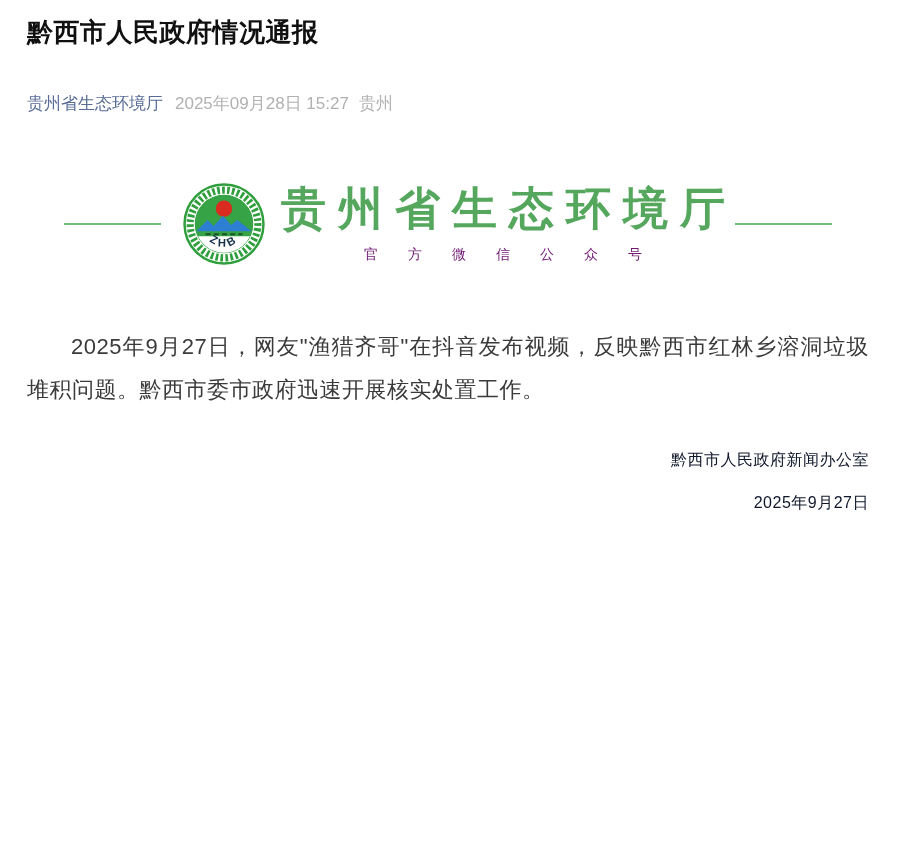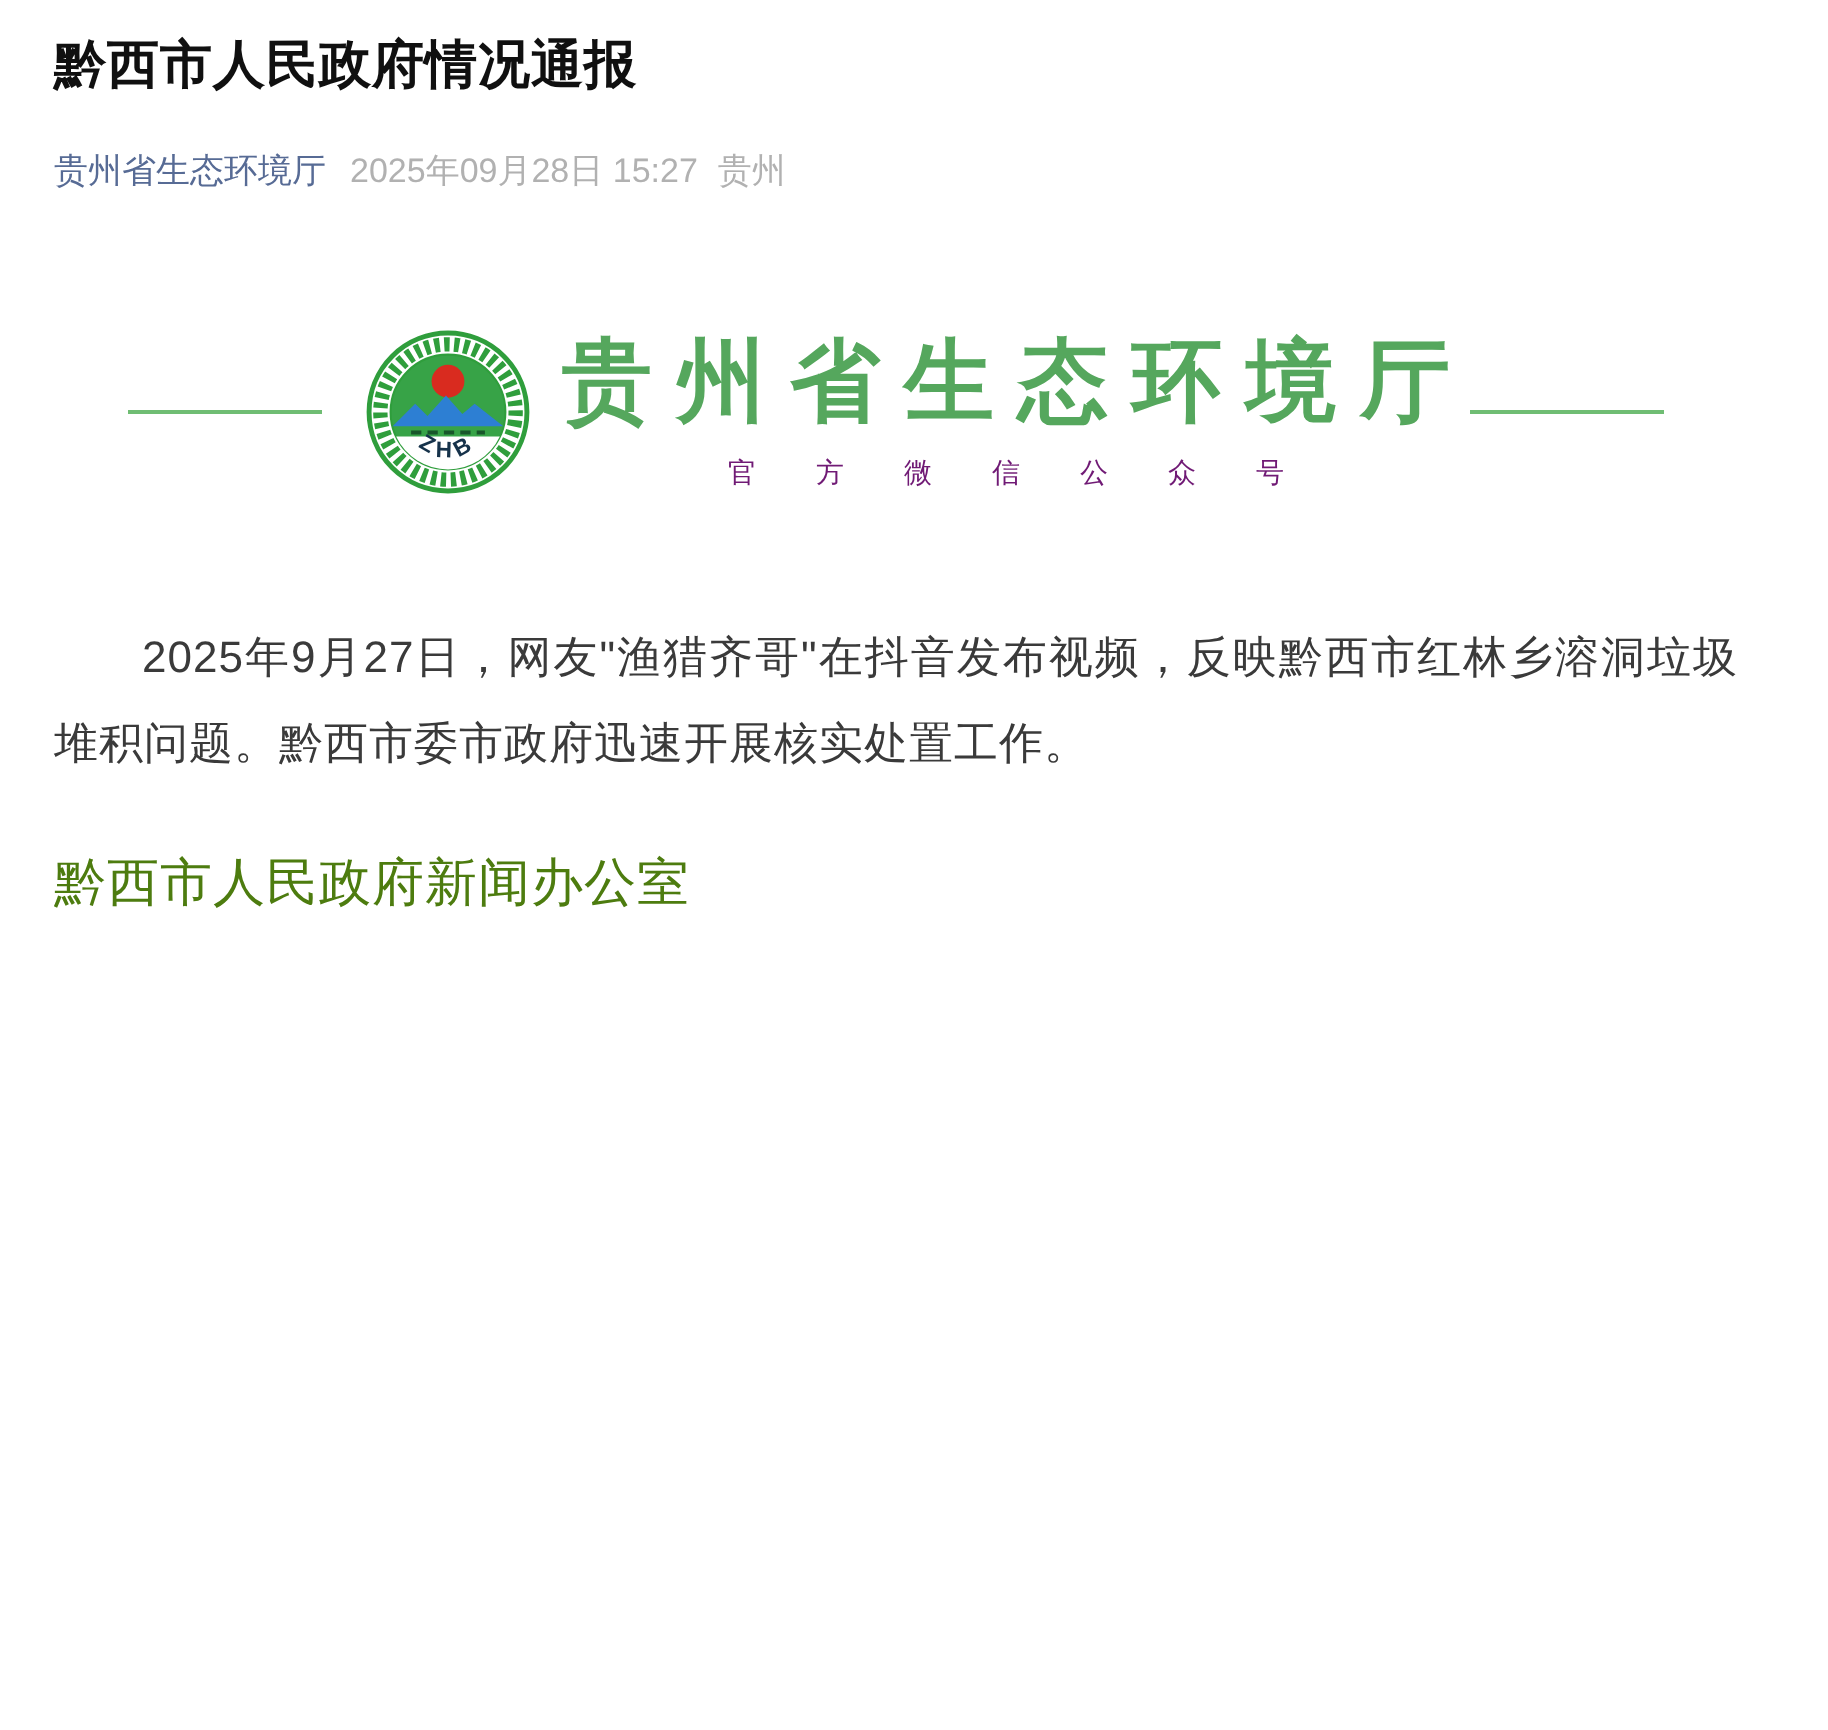--- a/index.html
+++ b/index.html
@@ -15,21 +15,21 @@
 
   
   .page-title {
     font-size: 26px;
     font-weight: 700;
     color: #101010;
     line-height: 1.35;
     letter-spacing: 0.5px;
   }
   .byline {
-    margin-top: 25px;
+    margin-top: 43px;
     font-size: 17px;
     line-height: 1.3;
     white-space: nowrap;
   }
   .account-name { color: #576b95; margin-right: 12px; cursor: pointer; }
   .publish-datetime { color: #b1b1b1; margin-right: 10px; }
   .publish-location { color: #b1b1b1; }
 
   
   .banner {
@@ -77,22 +77,23 @@
     font-size: 22px;
     color: #3a3a3a;
     line-height: 43px;
     text-align: justify;
     text-indent: 2em;
     margin-bottom: 27px;
     letter-spacing: 0.5px;
   }
   .signature {
     margin-top: 16px;
-    font-size: 26px;
-    color: #4d7c0f;
+    text-align: right;
+    font-size: 16px;
+    color: #0f172a;
     line-height: 43px;
     letter-spacing: 0.5px;
   }
 </style>
 </head>
 <body>
 
 <div class="article">
 
   <h1 class="page-title">黔西市人民政府情况通报</h1>
@@ -133,15 +134,16 @@
 
     <div class="banner-line right"></div>
   </div>
 
   <div class="content">
     <p>2025年9月27日，网友"渔猎齐哥"在抖音发布视频，反映黔西市红林乡溶洞垃圾堆积问题。黔西市委市政府迅速开展核实处置工作。</p>
   </div>
 
   <div class="signature">
     <div>黔西市人民政府新闻办公室</div>
+    <div>2025年9月27日</div>
   </div>
 
 </div>
 
 </body></html>

